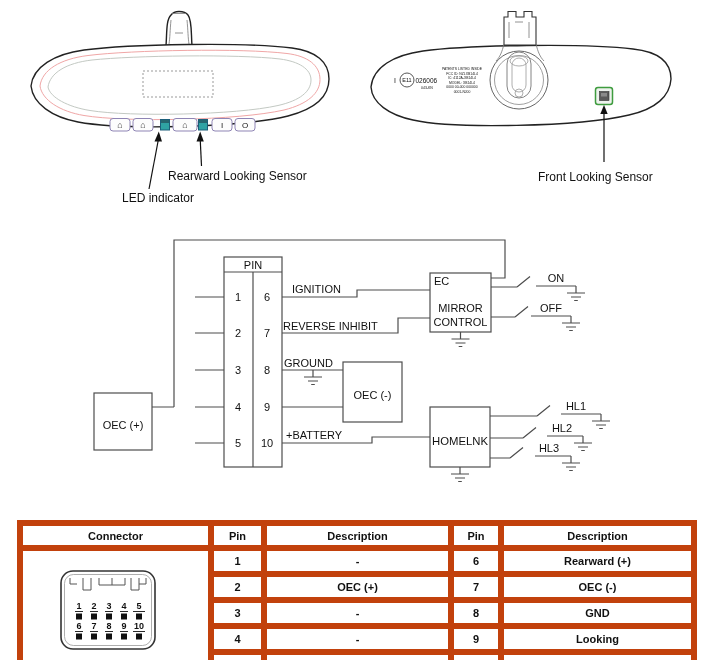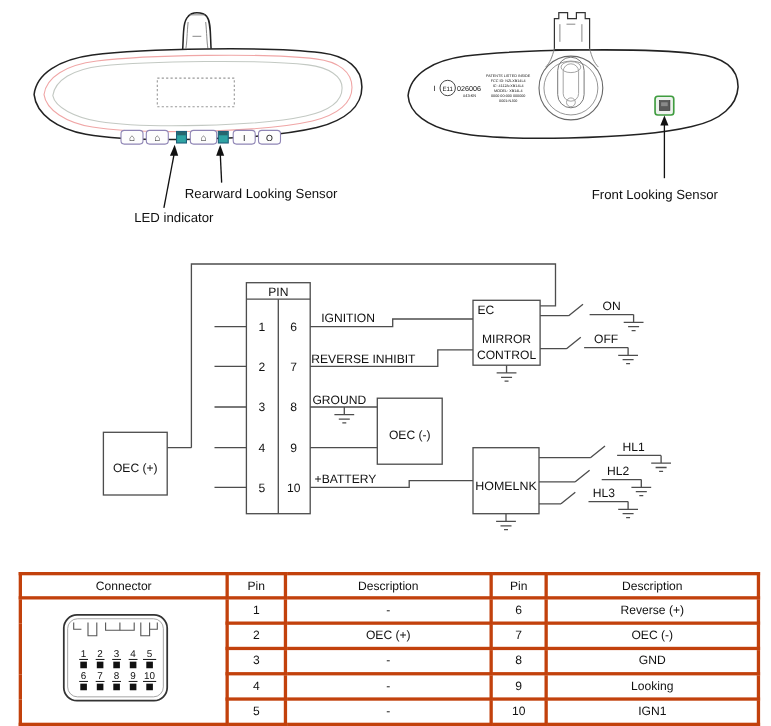--- a/index.html
+++ b/index.html
@@ -8,22 +8,22 @@
   #art{position:absolute;left:0;top:0;}
   svg text{fill:#111;}
   .lbl{font-size:12px;}
   .dlbl{font-size:11px;}
   .pinnum{font-size:11px;}
   .wire{stroke:#4d4d4d;stroke-width:1.2;fill:none;}
   .box{stroke:#4d4d4d;stroke-width:1.2;fill:#fff;}
   .thin{stroke:#777;stroke-width:0.8;fill:none;}
   .outline{stroke:#222;stroke-width:1.4;fill:#fff;}
   #pintable{position:absolute;left:17px;top:520px;border-collapse:collapse;table-layout:fixed;}
-  #pintable th,#pintable td{border:3px solid #c2410c;text-align:center;vertical-align:middle;
-     font-size:11px;font-weight:normal;padding:0;}
+  #pintable th,#pintable td{border:6px solid #c2410c;text-align:center;vertical-align:middle;
+     font-size:11px;font-weight:bold;padding:0;}
   #pintable th{height:19px;}
   #pintable td{height:20px;}
   .conn-cell{padding:0;}
 </style>
 </head>
 <body>
 
 <div id="page">
 
 <svg id="art" width="701" height="512" viewBox="0 0 701 512">
@@ -260,21 +260,21 @@
                 <rect x="68" y="72.5" width="6" height="6"></rect>
                 <rect x="83" y="72.5" width="6" height="6"></rect>
                 <rect x="98" y="72.5" width="6" height="6"></rect>
                 <rect x="113" y="72.5" width="6" height="6"></rect>
         </g>
       </svg>
     </td>
     <td>1</td>
     <td>-</td>
     <td>6</td>
-    <td>Reverse (+)</td>
+    <td>Rearward (+)</td>
   </tr>
   <tr>
     <td>2</td>
     <td>OEC (+)</td>
     <td>7</td>
     <td>OEC (-)</td>
   </tr>
   <tr>
     <td>3</td>
     <td>-</td>

